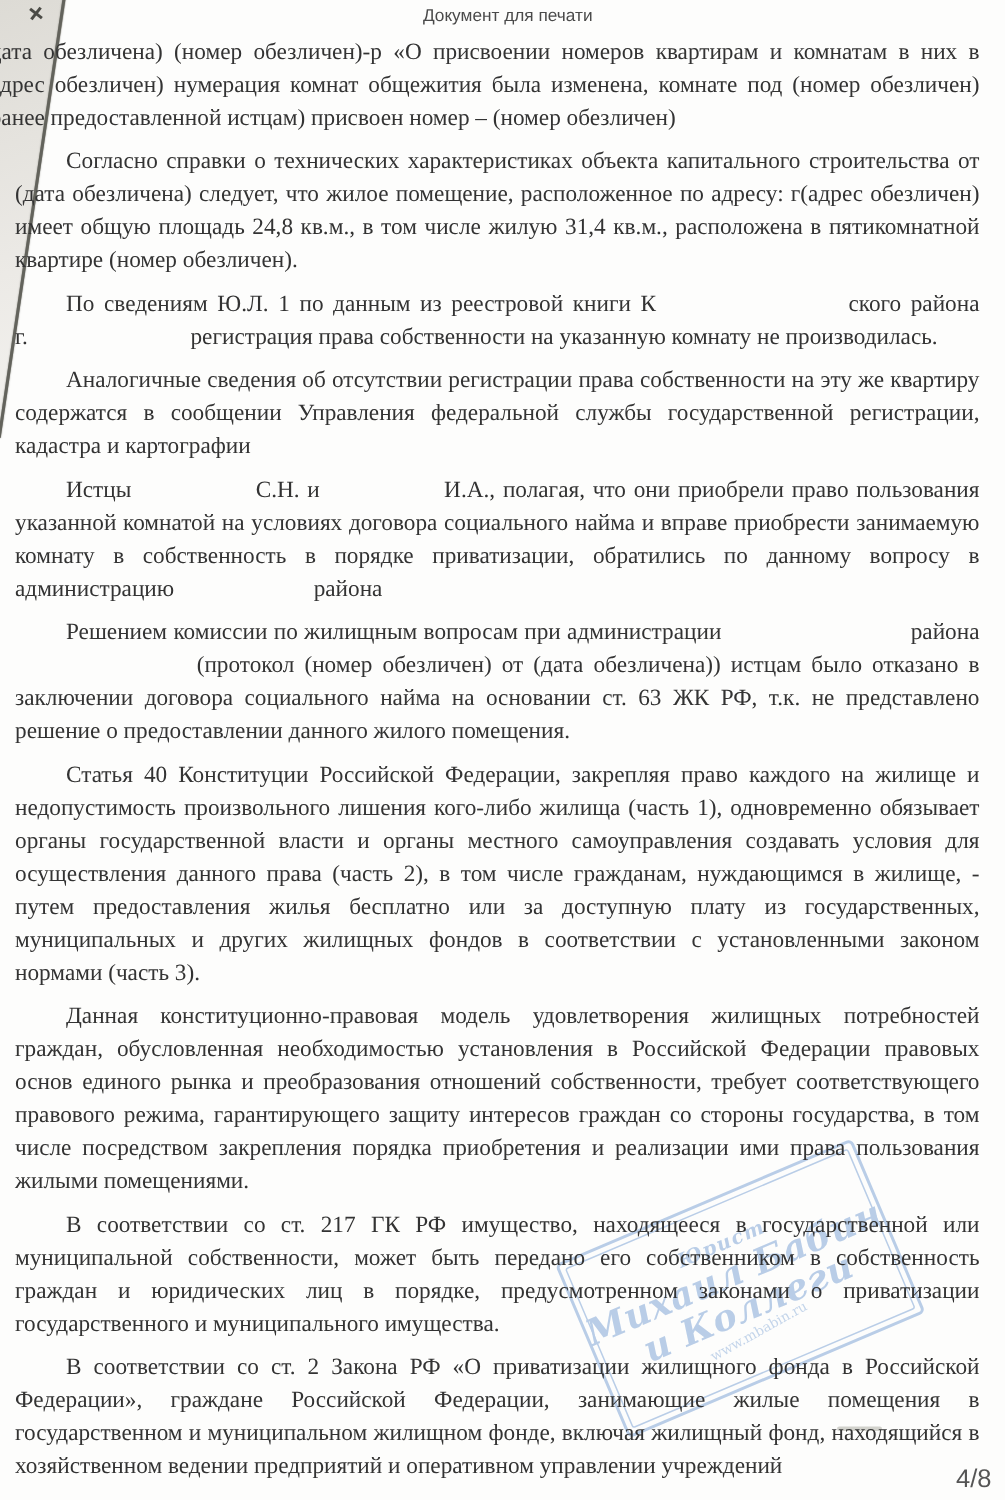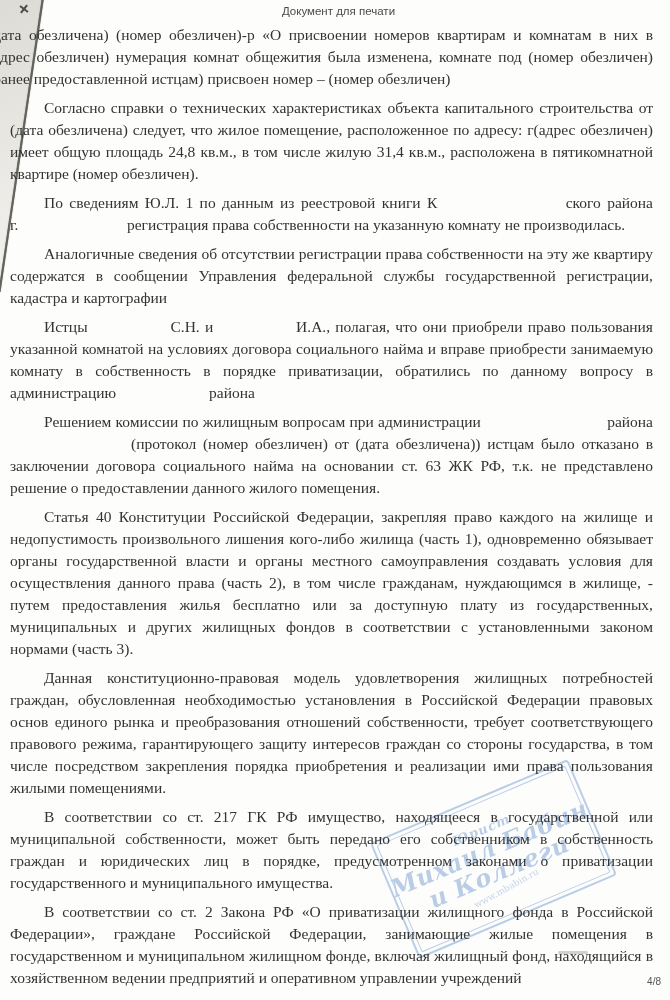--- a/index.html
+++ b/index.html
@@ -44,21 +44,21 @@
   .doc-header{
     position:absolute;top:5px;left:0;right:0;
     text-align:center;
     font-family:"Liberation Sans","DejaVu Sans",sans-serif;
     font-size:11.5px;color:var(--header);
     z-index:2;
   }
   .page-num{
     position:absolute;top:976px;right:16px;
     font-family:"Liberation Sans","DejaVu Sans",sans-serif;
-    font-size:10px;color:var(--pagenum);
+    font-size:17px;color:var(--pagenum);
     z-index:2;
   }
   
   .doc-body{
     position:absolute;top:24px;left:10px;right:24px;
     color:var(--text);
     font-size:15.5px;line-height:22px;
     text-align:justify;
     z-index:2;
   }

